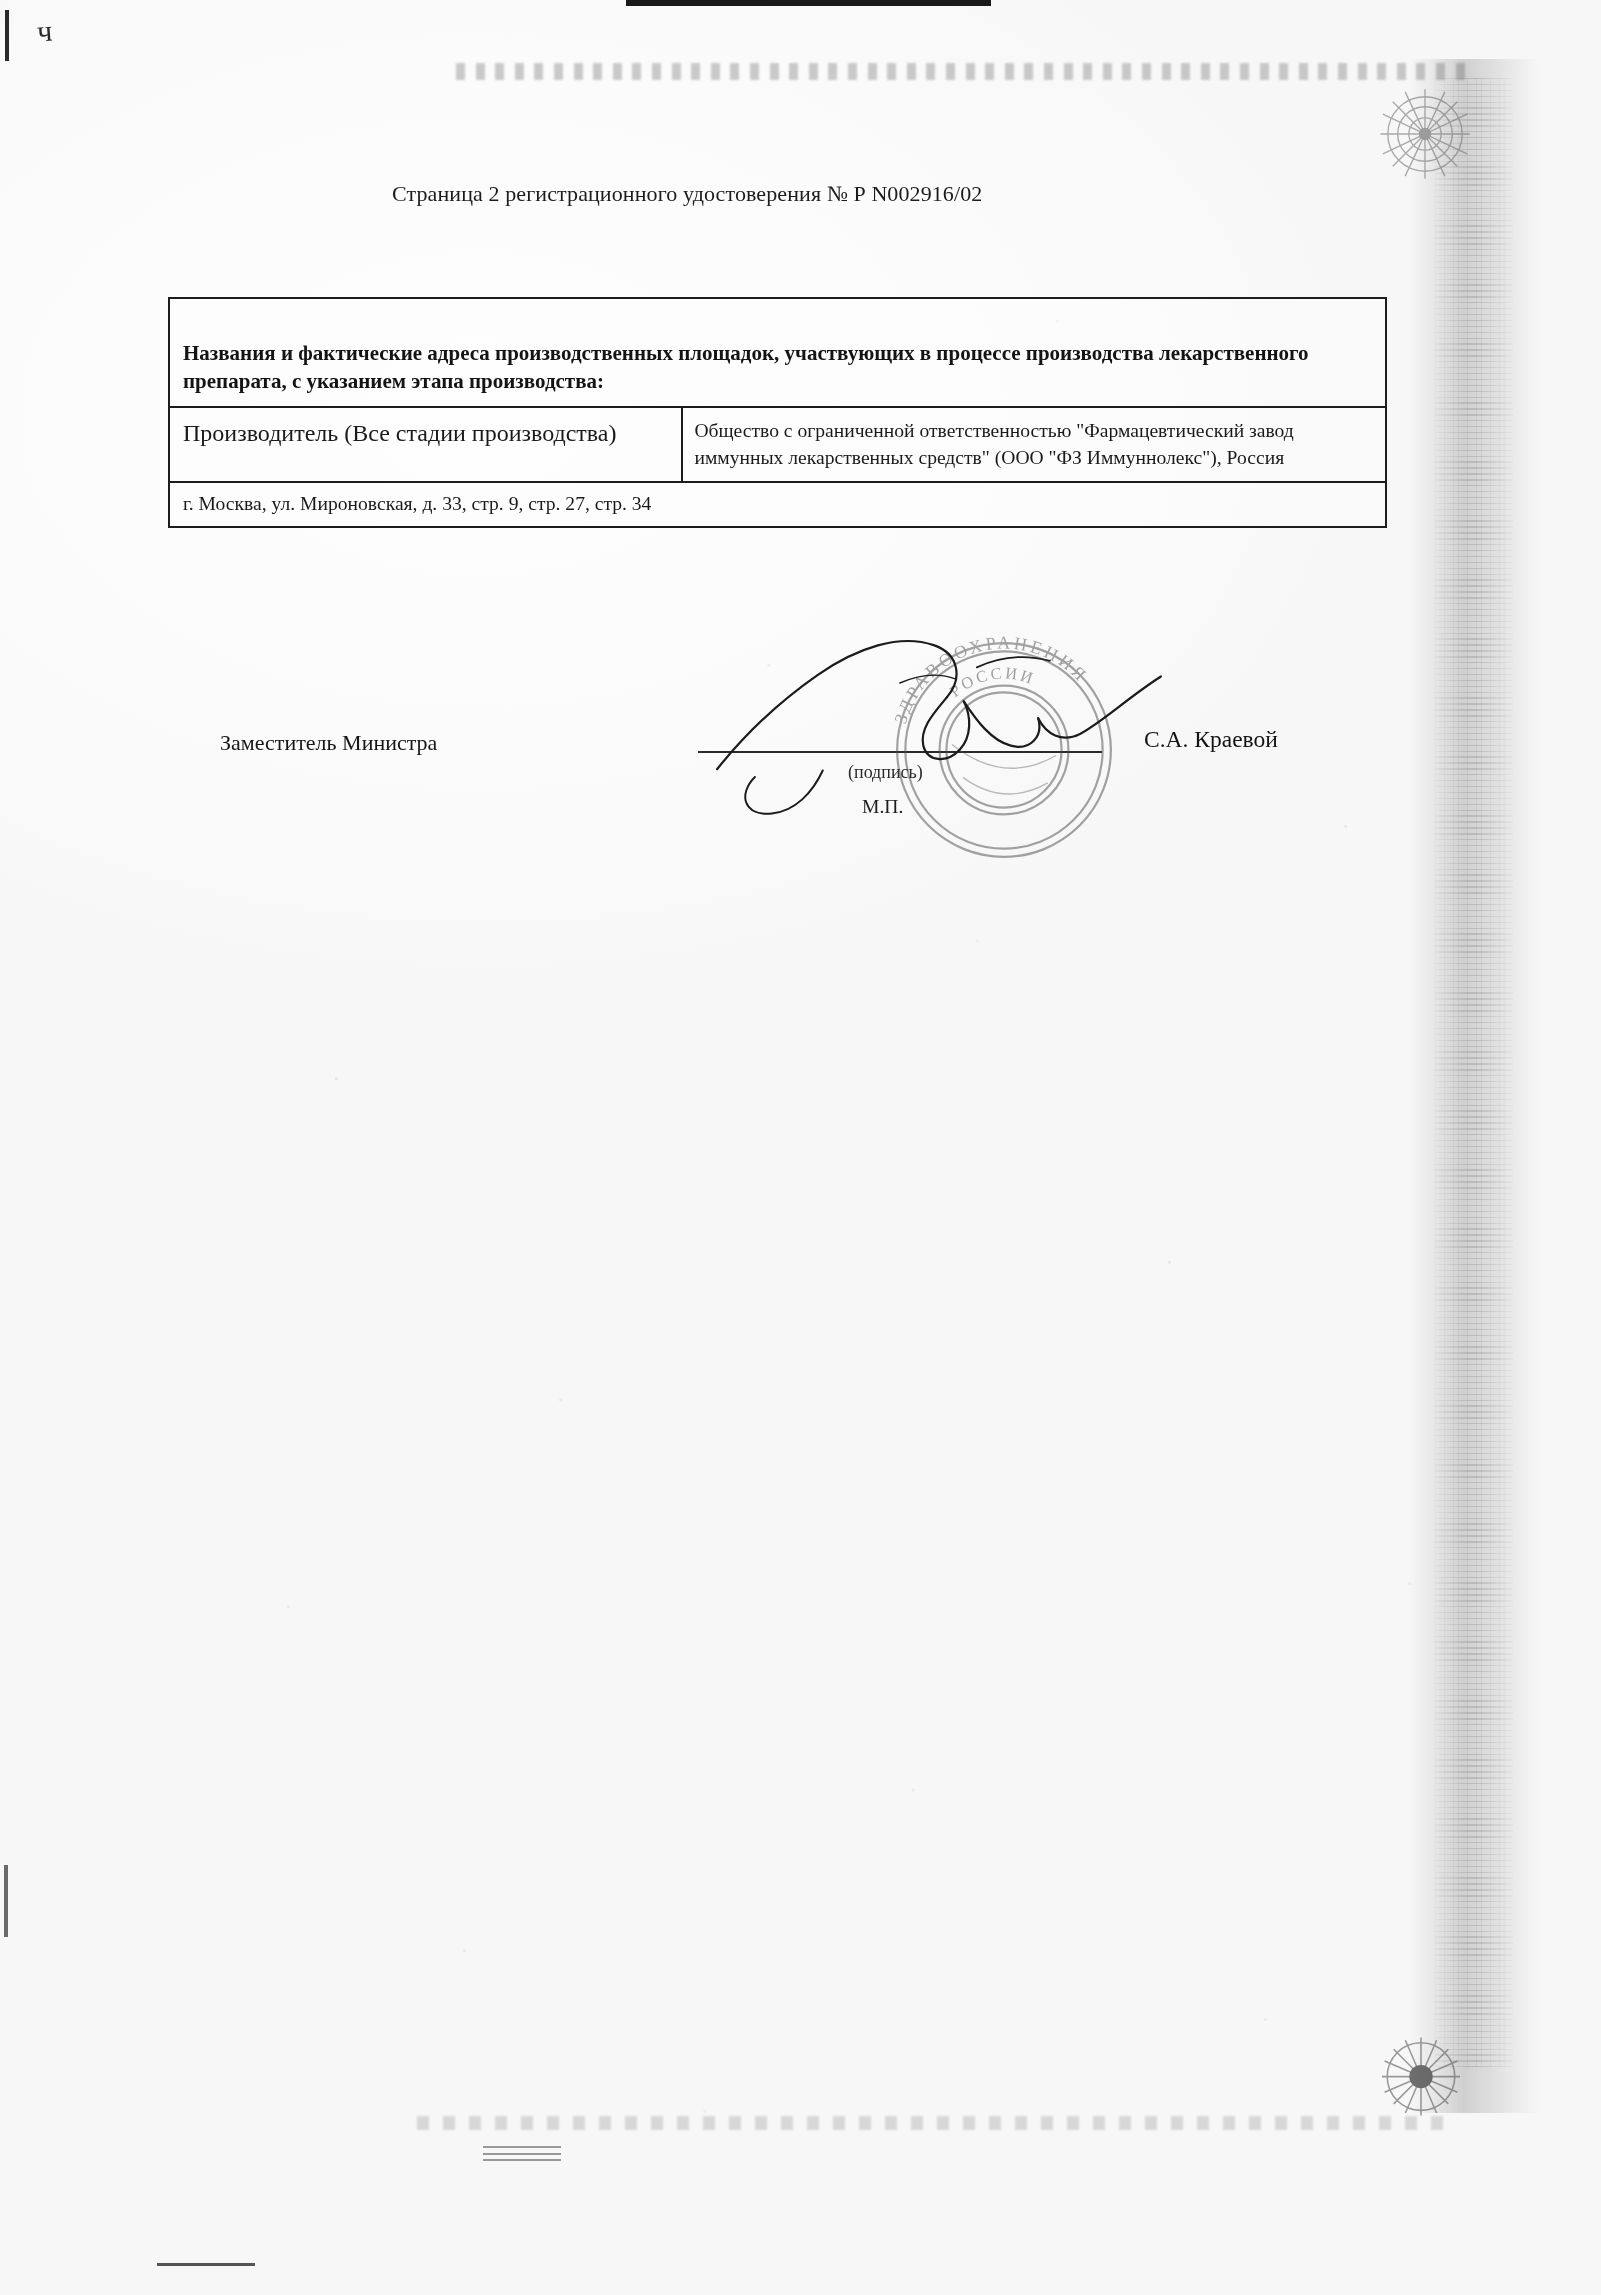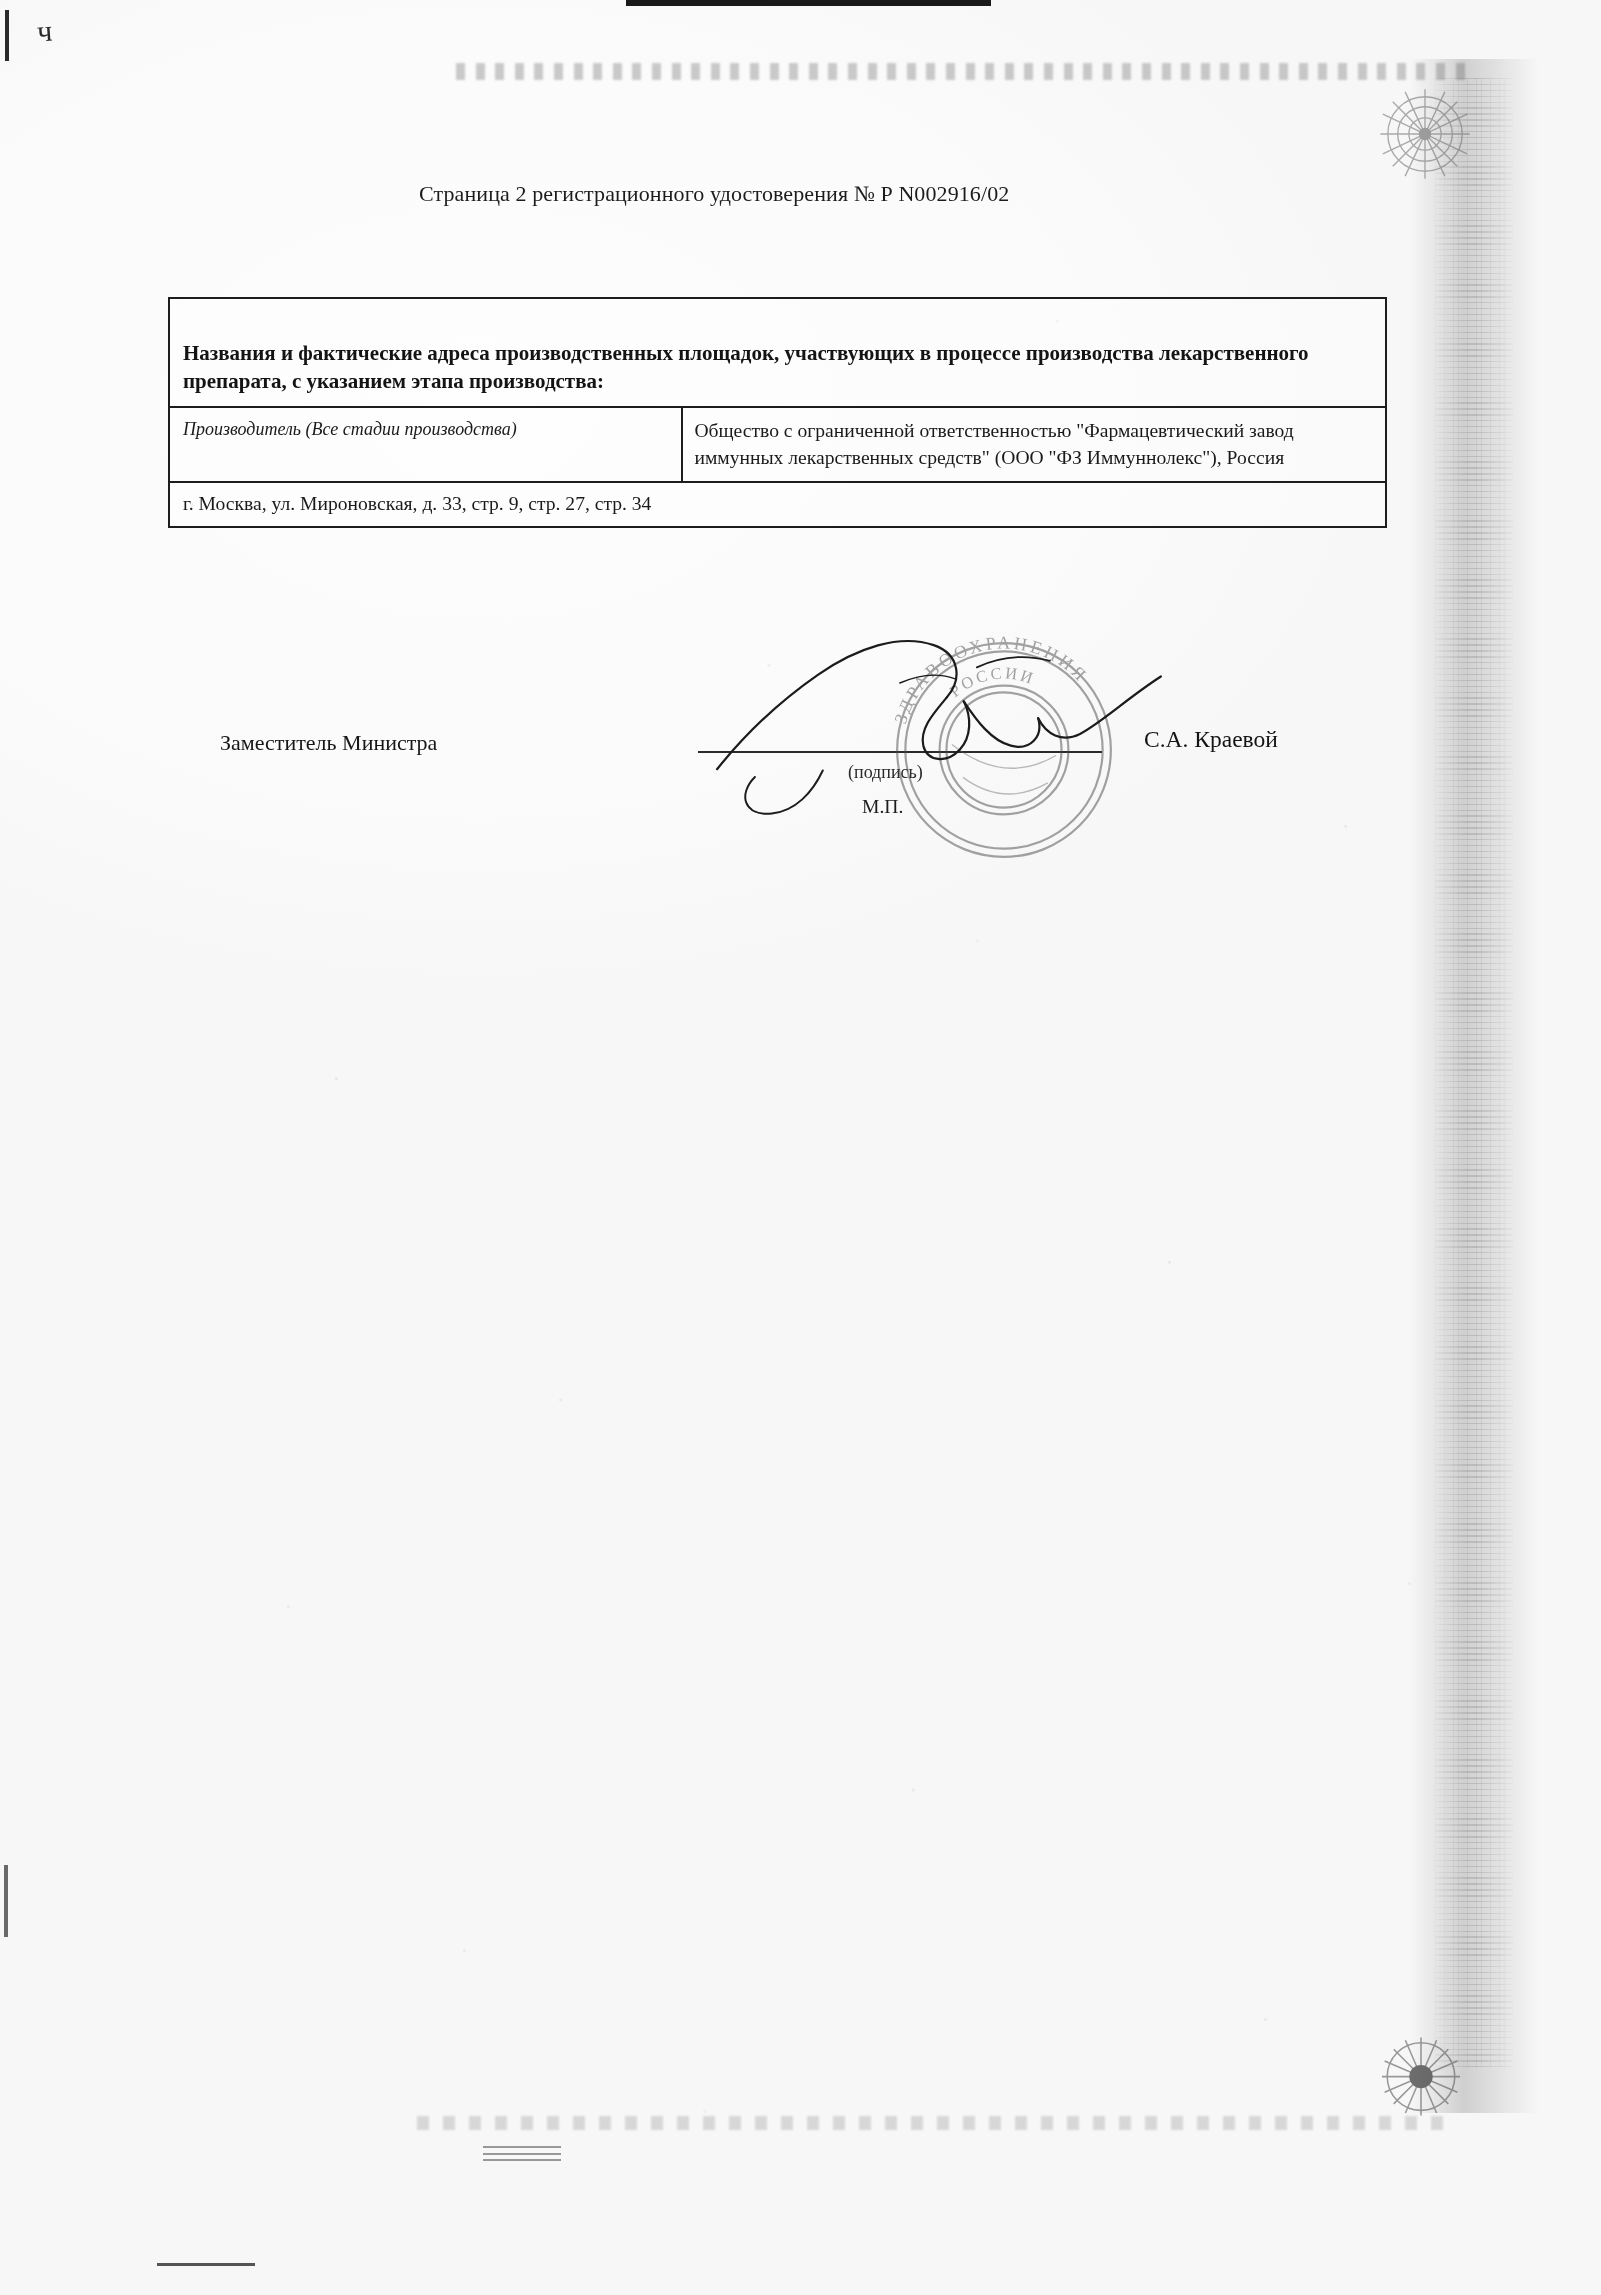--- a/index.html
+++ b/index.html
@@ -143,21 +143,21 @@
     left: 37px; top: 14.3px;
     font-family: "Liberation Serif", serif;
     font-size: 30px;
     color: #2a2a2a;
     transform: rotate(-4deg);
   }
 
   
   .header-line {
     position: absolute;
-    left: 419px; top: 181px;
+    left: 392px; top: 181px;
     font-size: 22px;
     letter-spacing: 0.1px;
     color: #1c1c1c;
     white-space: nowrap;
   }
 
   
   .doc-table {
     position: absolute;
     left: 168px; top: 297px;
@@ -177,22 +177,21 @@
     box-sizing: border-box;
     color: #141414;
     margin-top: 32px;
   }
   .tbl-cell-left {
     width: 42.2%;
     box-sizing: border-box;
     padding: 10.4px 10.4px 11.7px 13px;
     border-right: 2px solid #1d1d1d;
     border-bottom: 2px solid #1d1d1d;
-    font-style: italic;
-    font-size: 18px;
+    font-size: 24px;
     line-height: 1.3;
     color: #1a1a1a;
   }
   .tbl-cell-right {
     width: 57.8%;
     box-sizing: border-box;
     padding: 9px 11.7px 10.4px 11.7px;
     border-bottom: 2px solid #1d1d1d;
     font-size: 19.6px;
     line-height: 1.38;

